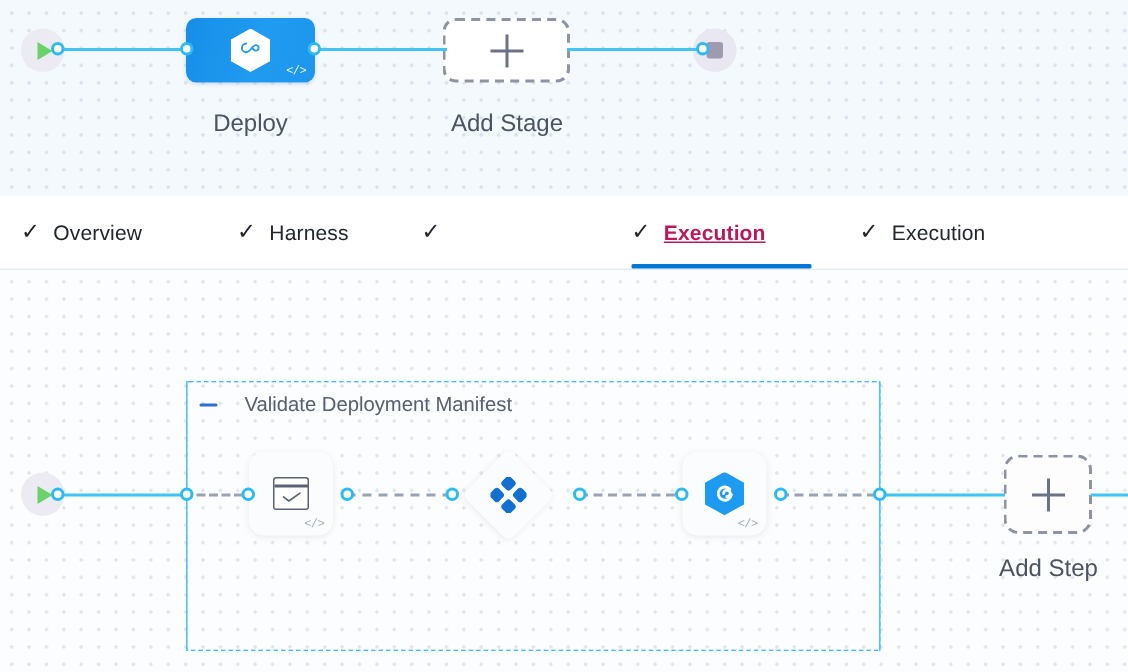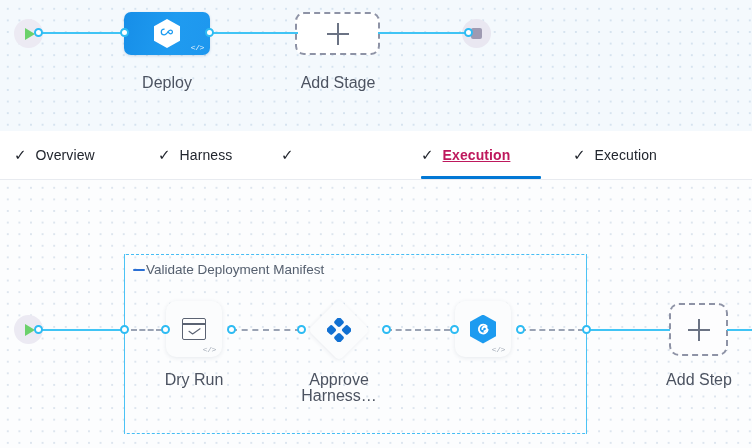--- a/index.html
+++ b/index.html
@@ -130,21 +130,21 @@
   .plus:after{top:0;left:10px;width:2px;height:22px;}
 
   
   #step-group{
     position:absolute;left:124px;top:254px;width:463px;height:180px;
     border:1px dashed #46bdf4;border-radius:2px;box-sizing:border-box;
     background:rgba(255,255,255,0.0);
   }
   #group-header{
     position:absolute;left:133px;top:262px;
-    display:flex;align-items:center;gap:1px;
+    display:flex;align-items:center;gap:18px;
   }
   .minus-ico{
     width:12px;height:2px;background:#2a6fd4;border-radius:1px;display:block;
   }
   #group-title{font-size:13.5px;color:#56606f;white-space:nowrap;}
 
   
   #start-step{
     left:14px;top:315px;width:29px;height:29px;border-radius:50%;
     background:#eceaf3;display:flex;align-items:center;justify-content:center;
@@ -281,38 +281,35 @@
 
     <div class="step-box" id="dry-run-node" style="top:121px;">
       <div class="dryrun-ico">
         <svg class="dryrun-check" viewBox="0 0 13 7">
           <path d="M1 3.3 L4.6 6 L12 0.7" fill="none" stroke="#5b6373" stroke-width="1.1" stroke-linecap="round" stroke-linejoin="round"></path>
         </svg>
       </div>
       <span class="code-badge dark">&lt;/&gt;</span>
     </div>
     <div class="port" style="left:227px;top:145px;"></div>
-    <div class="node-label" style="left:134px;top:192px;width:120px;">Dry Run</div>
 
     <div class="port" style="left:297px;top:145px;"></div>
 
     <div id="approve-node" style="top:121px;">
       <div class="diamond"></div>
       <svg class="approve-ico" viewBox="0 0 24 24">
         <g transform="rotate(45 12 12)">
           <rect x="2.5" y="2.5" width="8" height="8" rx="2.2" fill="#1170d2"></rect>
           <rect x="13.5" y="2.5" width="8" height="8" rx="2.2" fill="#1170d2"></rect>
           <rect x="2.5" y="13.5" width="8" height="8" rx="2.2" fill="#1170d2"></rect>
           <rect x="13.5" y="13.5" width="8" height="8" rx="2.2" fill="#1170d2"></rect>
         </g>
       </svg>
     </div>
     <div class="port" style="left:382px;top:145px;"></div>
-    <div class="node-label" style="left:279px;top:192px;width:120px;">Approve
-Harness…</div>
 
     <div class="port" style="left:450px;top:145px;"></div>
 
     <div class="step-box" id="rolling-node" style="top:121px;">
       <div class="hex blue">
         <svg width="16" height="16" viewBox="0 0 16 16">
           <path d="M11.6 5.2a4.4 4.4 0 1 0 1 3.6" fill="none" stroke="#ffffff" stroke-width="1.9" stroke-linecap="round"></path>
           <path d="M7.4 8.1a2.2 2.2 0 1 1 2 2" fill="none" stroke="#ffffff" stroke-width="1.9" stroke-linecap="round"></path>
         </svg>
       </div>

